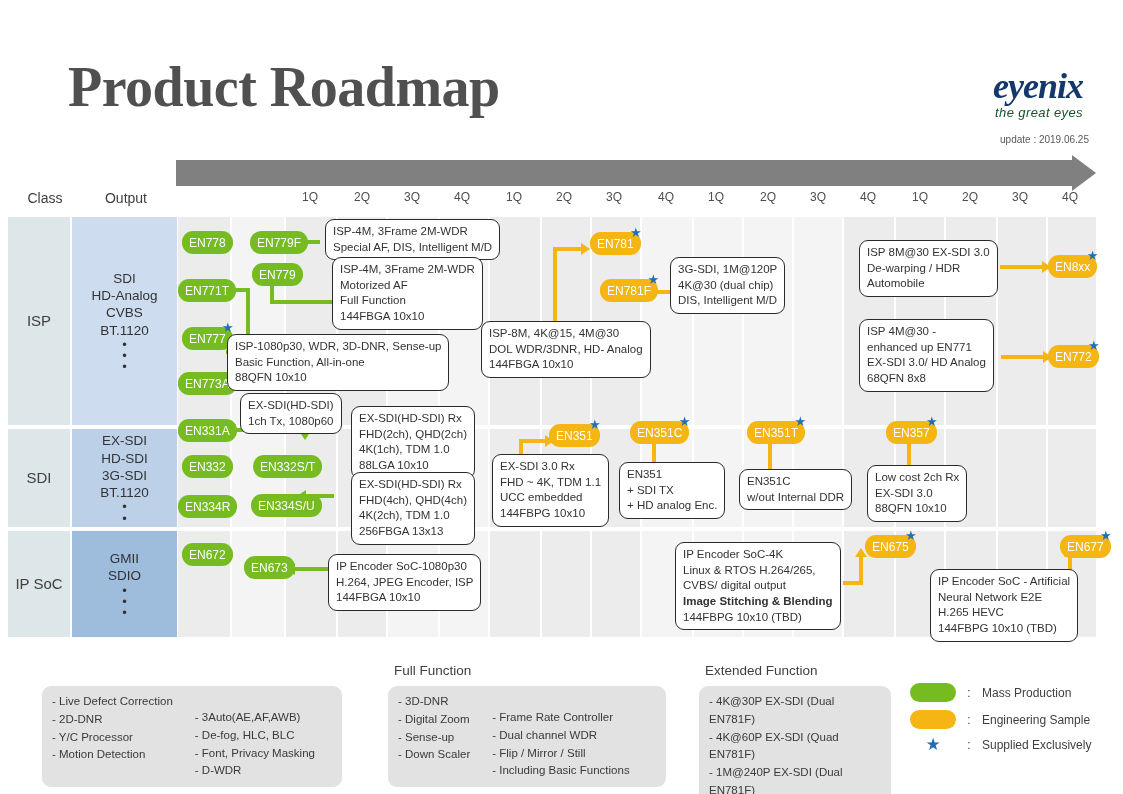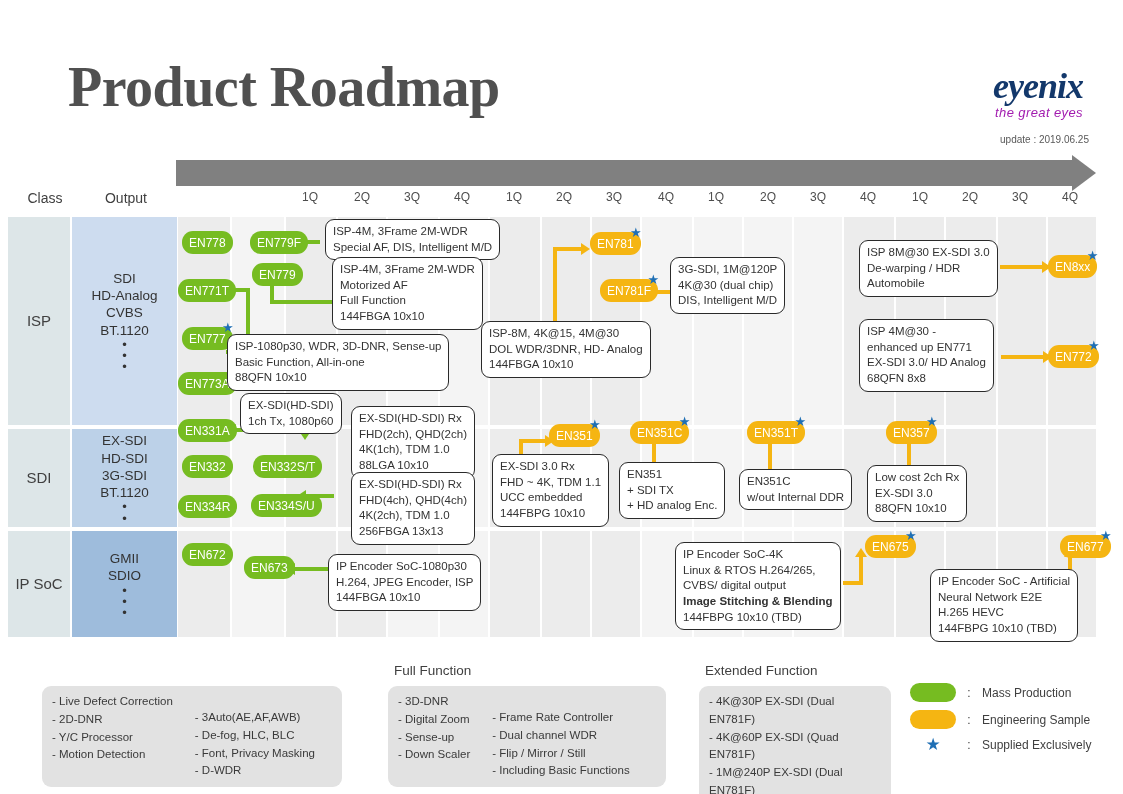--- a/index.html
+++ b/index.html
@@ -23,21 +23,21 @@
   }
   
   .logo-wrap { position:absolute; right:40px; top:68px; text-align:right; }
   .logo-main {
     font-family:"Liberation Serif", serif;
     font-style:italic; font-weight:bold; font-size:36px;
     color:#13386b; letter-spacing:-1px; line-height:1;
   }
   .logo-sub {
     font-family:"Liberation Sans", sans-serif;
-    font-style:italic; font-size:13px; color:#a21caf;
+    font-style:italic; font-size:13px; color:#14532d;
     margin-top:1px; letter-spacing:0.4px;
   }
   .update {
     position:absolute; right:34px; top:134px;
     font-size:10px; color:#595959;
   }
 
   
   .tl-bar { position:absolute; left:176px; top:160px; height:26px; width:920px; }
   .tl-body {

